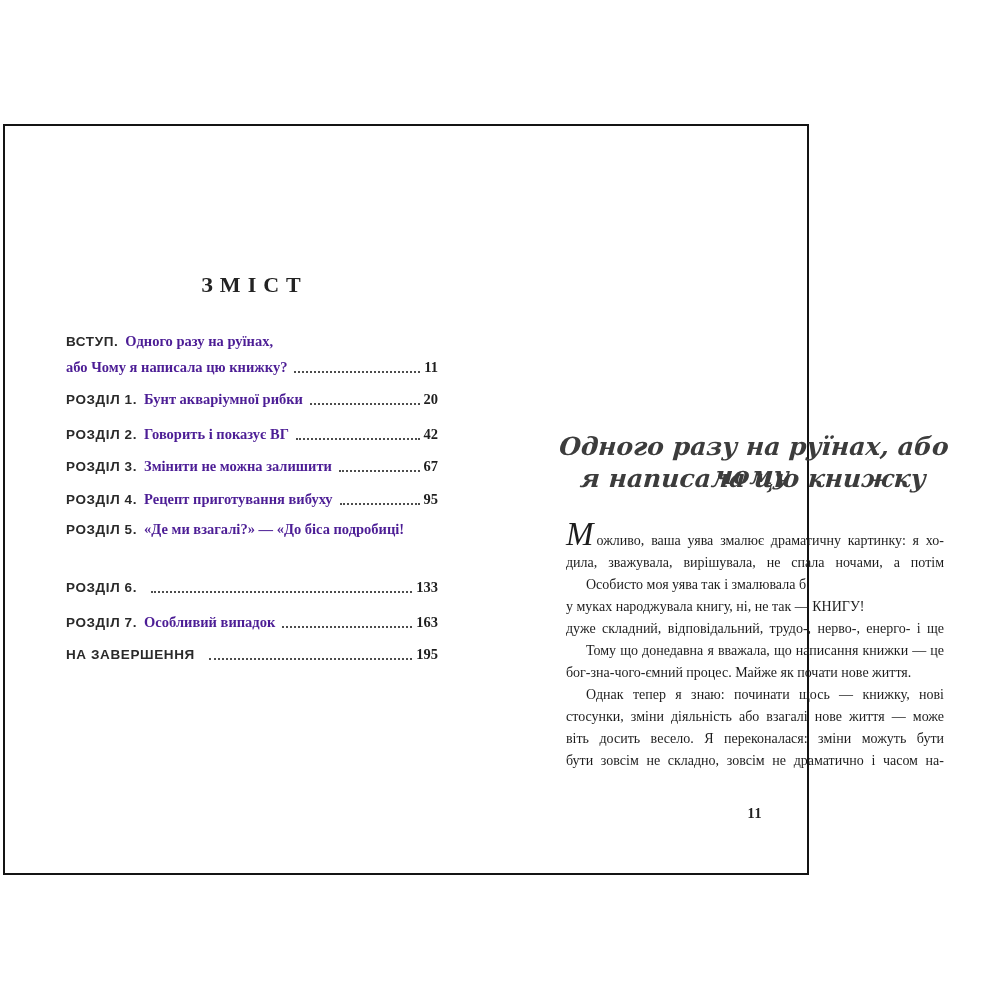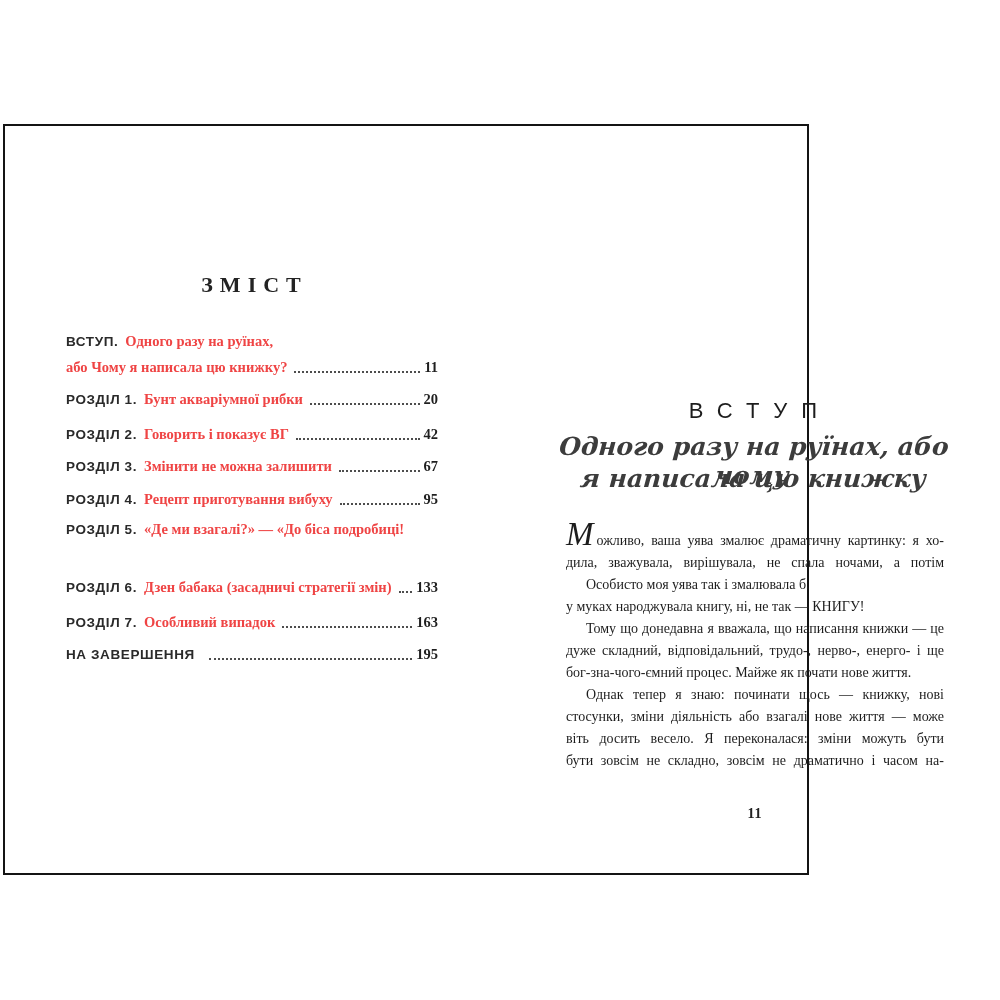--- a/index.html
+++ b/index.html
@@ -25,21 +25,21 @@
     position: absolute; left: 61px; width: 372px; height: 22px;
     display: flex; align-items: flex-end; white-space: nowrap; margin-top: 8px;
   }
   .toc-prefix {
     font-family: "Liberation Sans", sans-serif;
     font-size: 13.5px; font-weight: 600; letter-spacing: 0.6px;
     color: #2a2a2a; margin-right: 7px; line-height: 19px;
   }
   .toc-title {
     font-family: "Liberation Serif", serif;
-    font-size: 14.5px; font-weight: 600; color: #ef4444; line-height: 19px;
+    font-size: 14.5px; font-weight: 600; color: #4c1d95; line-height: 19px;
   }
   .dot-leader {
     flex: 1; min-width: 8px; height: 0;
     border-bottom: 2px dotted #4d4d4d; margin: 0 4px 4px 7px;
   }
   .toc-page {
     font-family: "Liberation Serif", serif;
     font-size: 14.5px; font-weight: 700; color: #1f1f1f; line-height: 19px;
   }
 
@@ -123,52 +123,50 @@
       <span class="toc-page">95</span>
     </div>
 
     <div class="toc-row" style="top:383px">
       <span class="toc-prefix">РОЗДІЛ 5.</span>
       <span class="toc-title">«Де ми взагалі?» — «До біса подробиці!</span>
     </div>
 
     <div class="toc-row" style="top:441px">
       <span class="toc-prefix">РОЗДІЛ 6.</span>
-      <span class="toc-title">Дзен бабака (засадничі стратегії змін)</span>
       <span class="dot-leader"></span>
       <span class="toc-page">133</span>
     </div>
 
     <div class="toc-row" style="top:476px">
       <span class="toc-prefix">РОЗДІЛ 7.</span>
       <span class="toc-title">Особливий випадок</span>
       <span class="dot-leader"></span>
       <span class="toc-page">163</span>
     </div>
 
     <div class="toc-row" style="top:508px">
       <span class="toc-prefix">НА ЗАВЕРШЕННЯ</span>
       <span class="dot-leader"></span>
       <span class="toc-page">195</span>
     </div>
   </div>
 
   <div class="page right-page"></div>
 
-  <div class="chapter-heading">ВСТУП</div>
   <div class="script-line script-line-1">Одного разу на руїнах, або чому</div>
   <div class="script-line script-line-2">я написала цю книжку</div>
 
   <div class="body-block">
     <div class="body-line"><span class="dropcap">М</span><span>ожливо, ваша уява змалює драматичну картинку: я хо-</span></div>
     <div class="body-line">дила, зважувала, вирішувала, не спала ночами, а потім</div>
     <div class="body-line end indent">Особисто моя уява так і змалювала б.</div>
     <div class="body-line end">у муках народжувала книгу, ні, не так — КНИГУ!</div>
+    <div class="body-line">дуже складний, відповідальний, трудо-, нерво-, енерго- і ще</div>
     <div class="body-line indent">Тому що донедавна я вважала, що написання книжки — це</div>
-    <div class="body-line">дуже складний, відповідальний, трудо-, нерво-, енерго- і ще</div>
     <div class="body-line end">бог-зна-чого-ємний процес. Майже як почати нове життя.</div>
     <div class="body-line indent">Однак тепер я знаю: починати щось — книжку, нові</div>
     <div class="body-line">стосунки, зміни діяльність або взагалі нове життя — може</div>
     <div class="body-line">віть досить весело. Я переконалася: зміни можуть бути</div>
     <div class="body-line">бути зовсім не складно, зовсім не драматично і часом на-</div>
   </div>
 
   <div class="page-number">11</div>
 
 </div>

